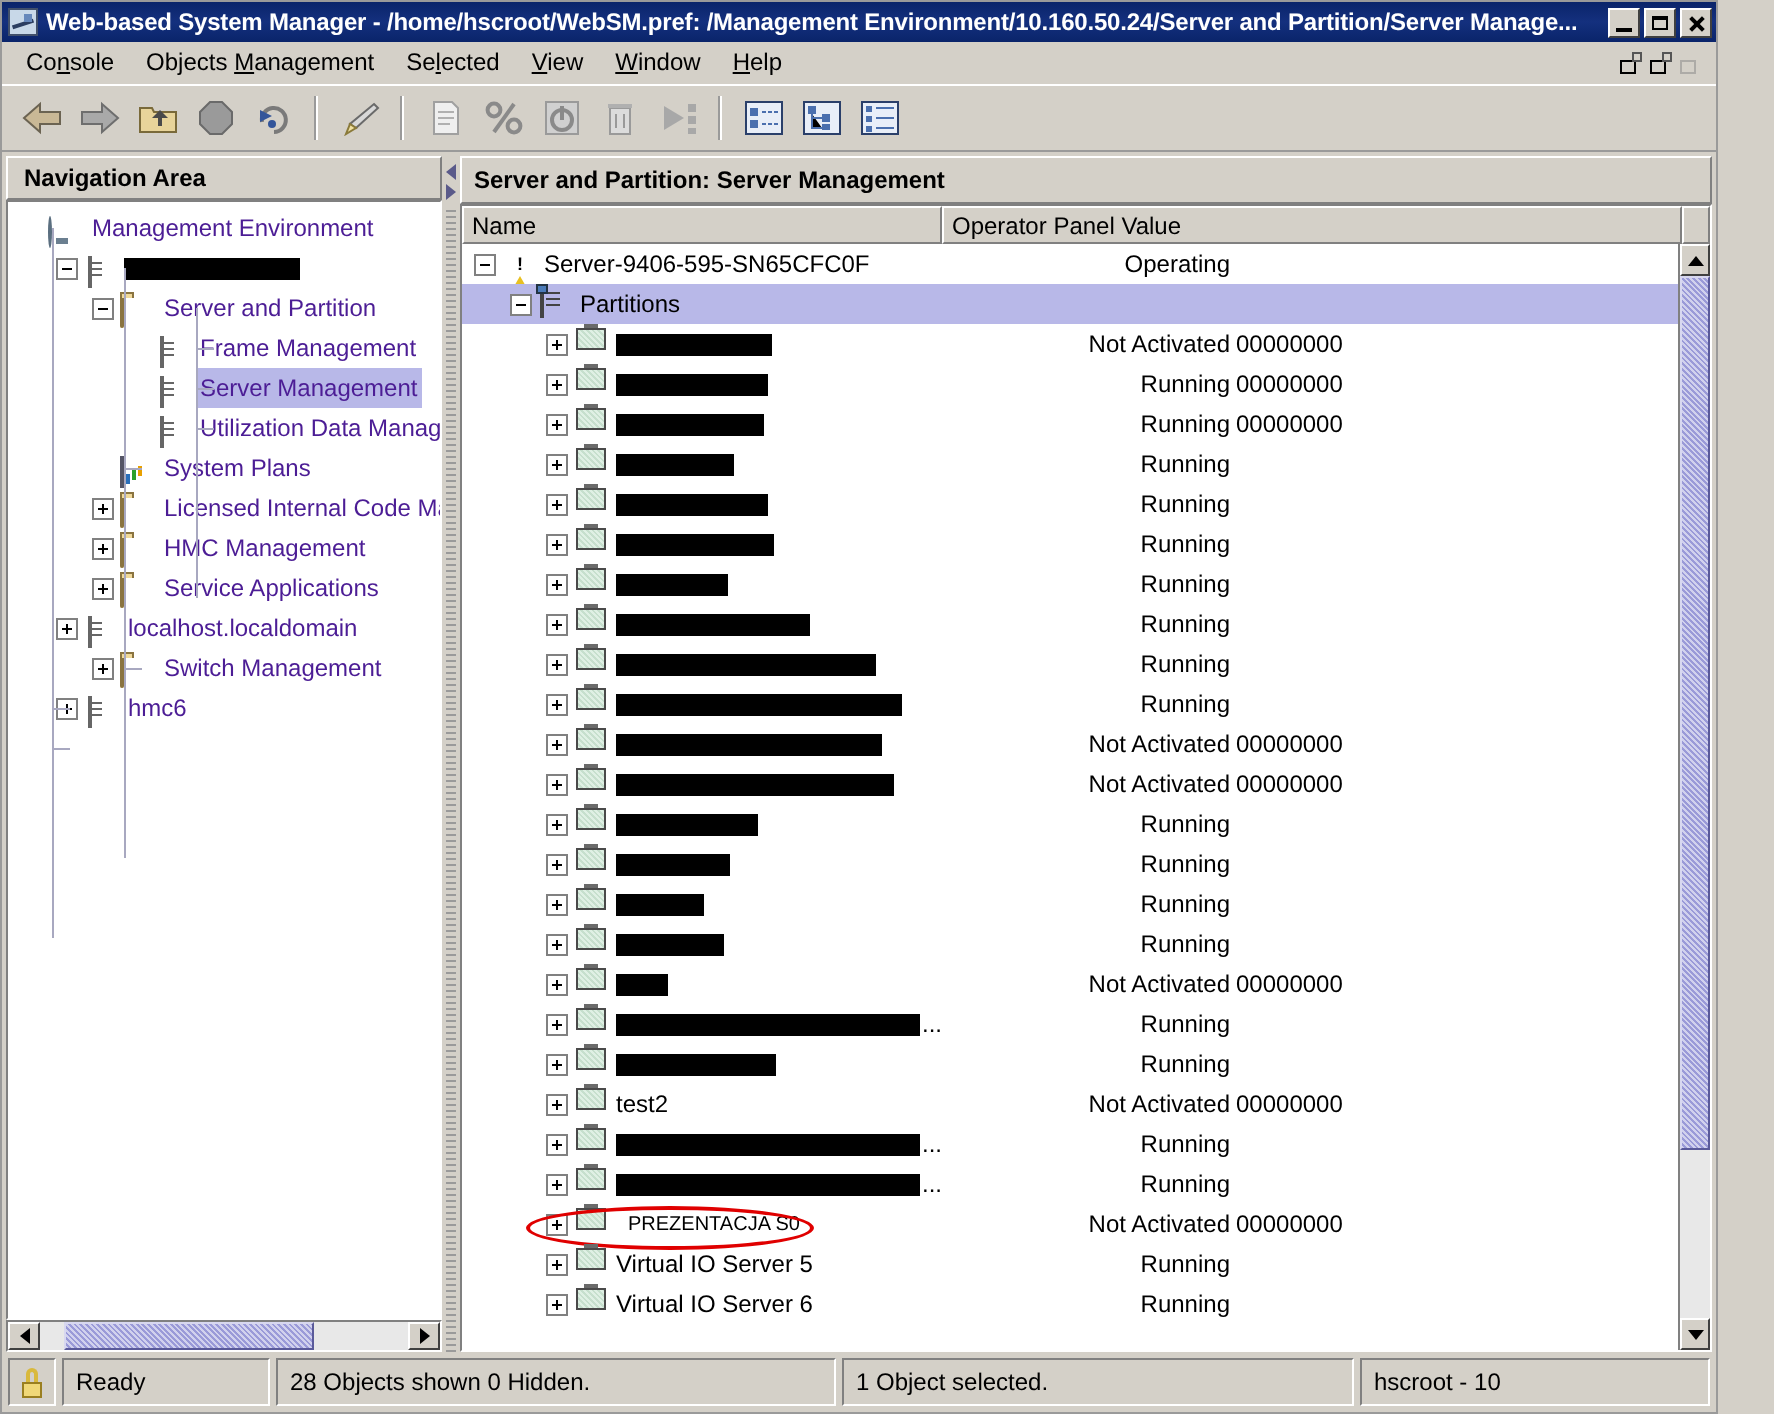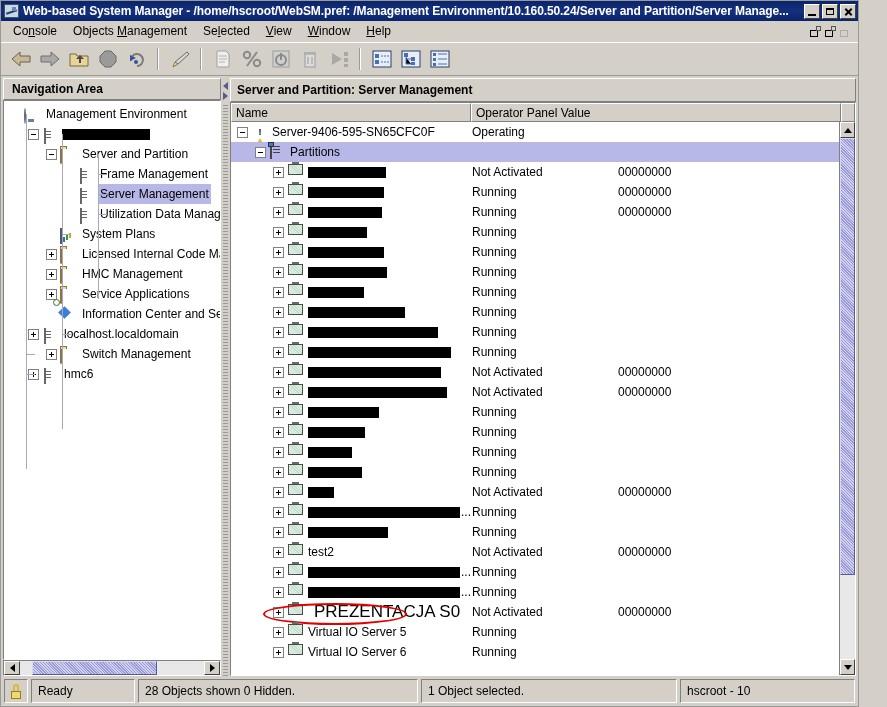--- a/index.html
+++ b/index.html
@@ -161,21 +161,21 @@
     width:11px;height:11px;flex:0 0 auto;
     border:1px solid #808080;background:#fff;
     position:relative;box-sizing:border-box;margin-right:3px;
   }
   .twist:before{content:"";position:absolute;left:2px;top:4px;width:5px;height:1px;background:#000;}
   .twist.plus:after{content:"";position:absolute;left:4px;top:2px;width:1px;height:5px;background:#000;}
   .twist-none{width:11px;height:11px;flex:0 0 auto;margin-right:3px;}
   .tline{
     position:absolute;background:#a8a8c0;
   }
-  .tlabel{padding:0 2px;color:#000000;}
+  .tlabel{padding:0 2px;color:#4c1d95;}
   .tlabel.sel{background:#b8b8e8;}
   .ticon{width:16px;height:16px;flex:0 0 auto;margin-right:4px;position:relative;}
 
   
   .ic-globe{
     width:13px;height:13px;border-radius:50%;
     background:radial-gradient(circle at 4px 4px,#d8e4ee,#8fa8bd 70%);
     border:1px solid #5b6f80;box-sizing:border-box;margin-top:1px;
   }
   .ic-globe:after{
@@ -248,21 +248,21 @@
   .th.c-pad{width:14px;flex:0 0 14px;padding:0;}
   .tbody-wrap{flex:1 1 auto;display:flex;min-height:0;}
   .tbody{
     flex:1 1 auto;background:#fff;overflow:hidden;position:relative;min-width:0;
   }
   .trow{
     height:20px;display:flex;align-items:center;white-space:nowrap;position:relative;
   }
   .trow.sel{background:#b8b8e8;}
   .cell-name{width:240px;flex:0 0 240px;display:flex;align-items:center;overflow:hidden;}
-  .cell-state{width:143px;flex:0 0 143px;overflow:hidden;padding-left:1px;}
+  .cell-state{width:143px;flex:0 0 143px;overflow:hidden;padding-left:1px;text-align:right;}
   .cell-op{flex:1 1 auto;overflow:hidden;padding-left:3px;}
   .r-ind{flex:0 0 auto;height:20px;position:relative;}
   .r-twist{
     width:11px;height:11px;flex:0 0 auto;border:1px solid #808080;background:#fff;
     position:relative;box-sizing:border-box;margin-right:4px;
   }
   .r-twist:before{content:"";position:absolute;left:2px;top:4px;width:5px;height:1px;background:#000;}
   .r-twist.plus:after{content:"";position:absolute;left:4px;top:2px;width:1px;height:5px;background:#000;}
   .r-icon{width:17px;height:16px;flex:0 0 auto;margin-right:3px;position:relative;}
   .ic-warn{
@@ -581,26 +581,20 @@
               <span class="indent" style="width: 42px;"></span>
               <span class="twist plus"></span>
               <span class="ticon"><span class="ic-folder"></span></span>
               <span class="tlabel">HMC Management</span>
             </div>
             <div class="tnode">
               <span class="indent" style="width: 42px;"></span>
               <span class="twist plus"></span>
               <span class="ticon"><span class="ic-folder"></span></span>
               <span class="tlabel">Service Applications</span>
-            </div>
-            <div class="tnode">
-              <span class="indent" style="width: 42px;"></span>
-              <span class="twist-none"></span>
-              <span class="ticon"><span class="ic-info"></span></span>
-              <span class="tlabel">Information Center and Se</span>
             </div>
             <div class="tnode">
               <span class="indent" style="width: 24px;"></span>
               <span class="twist plus"></span>
               <span class="ticon"><span class="ic-server"></span></span>
               <span class="tlabel">localhost.localdomain</span>
             </div>
             <div class="tnode">
               <span class="indent" style="width: 42px;"></span>
               <span class="twist plus"></span>
@@ -900,21 +894,21 @@
                   <span class="tdots">...</span>
                 </div>
                 <div class="cell-state">Running</div>
                 <div class="cell-op"></div>
               </div>
               <div class="trow">
                 <div class="cell-name">
                   <span class="r-ind" style="width: 42px;"></span>
                   <span class="r-twist plus"></span>
                   <span class="r-icon"><span class="ic-mon"><span class="scr"></span><span class="base"></span></span></span>
-                  <span style="font-size: 17px; padding-left: 6px;">PREZENTACJA S0</span>
+                  <span style="font-size: 10px; padding-left: 6px;">PREZENTACJA S0</span>
                 </div>
                 <div class="cell-state">Not Activated</div>
                 <div class="cell-op">00000000</div>
               </div>
               <div class="annot-ellipse" style="left: 32px; top: 481px; width: 140px; height: 18px; border-color: rgb(224, 0, 0);"></div>
               <div class="trow">
                 <div class="cell-name">
                   <span class="r-ind" style="width: 42px;"></span>
                   <span class="r-twist plus"></span>
                   <span class="r-icon"><span class="ic-mon"><span class="scr"></span><span class="base"></span></span></span>

